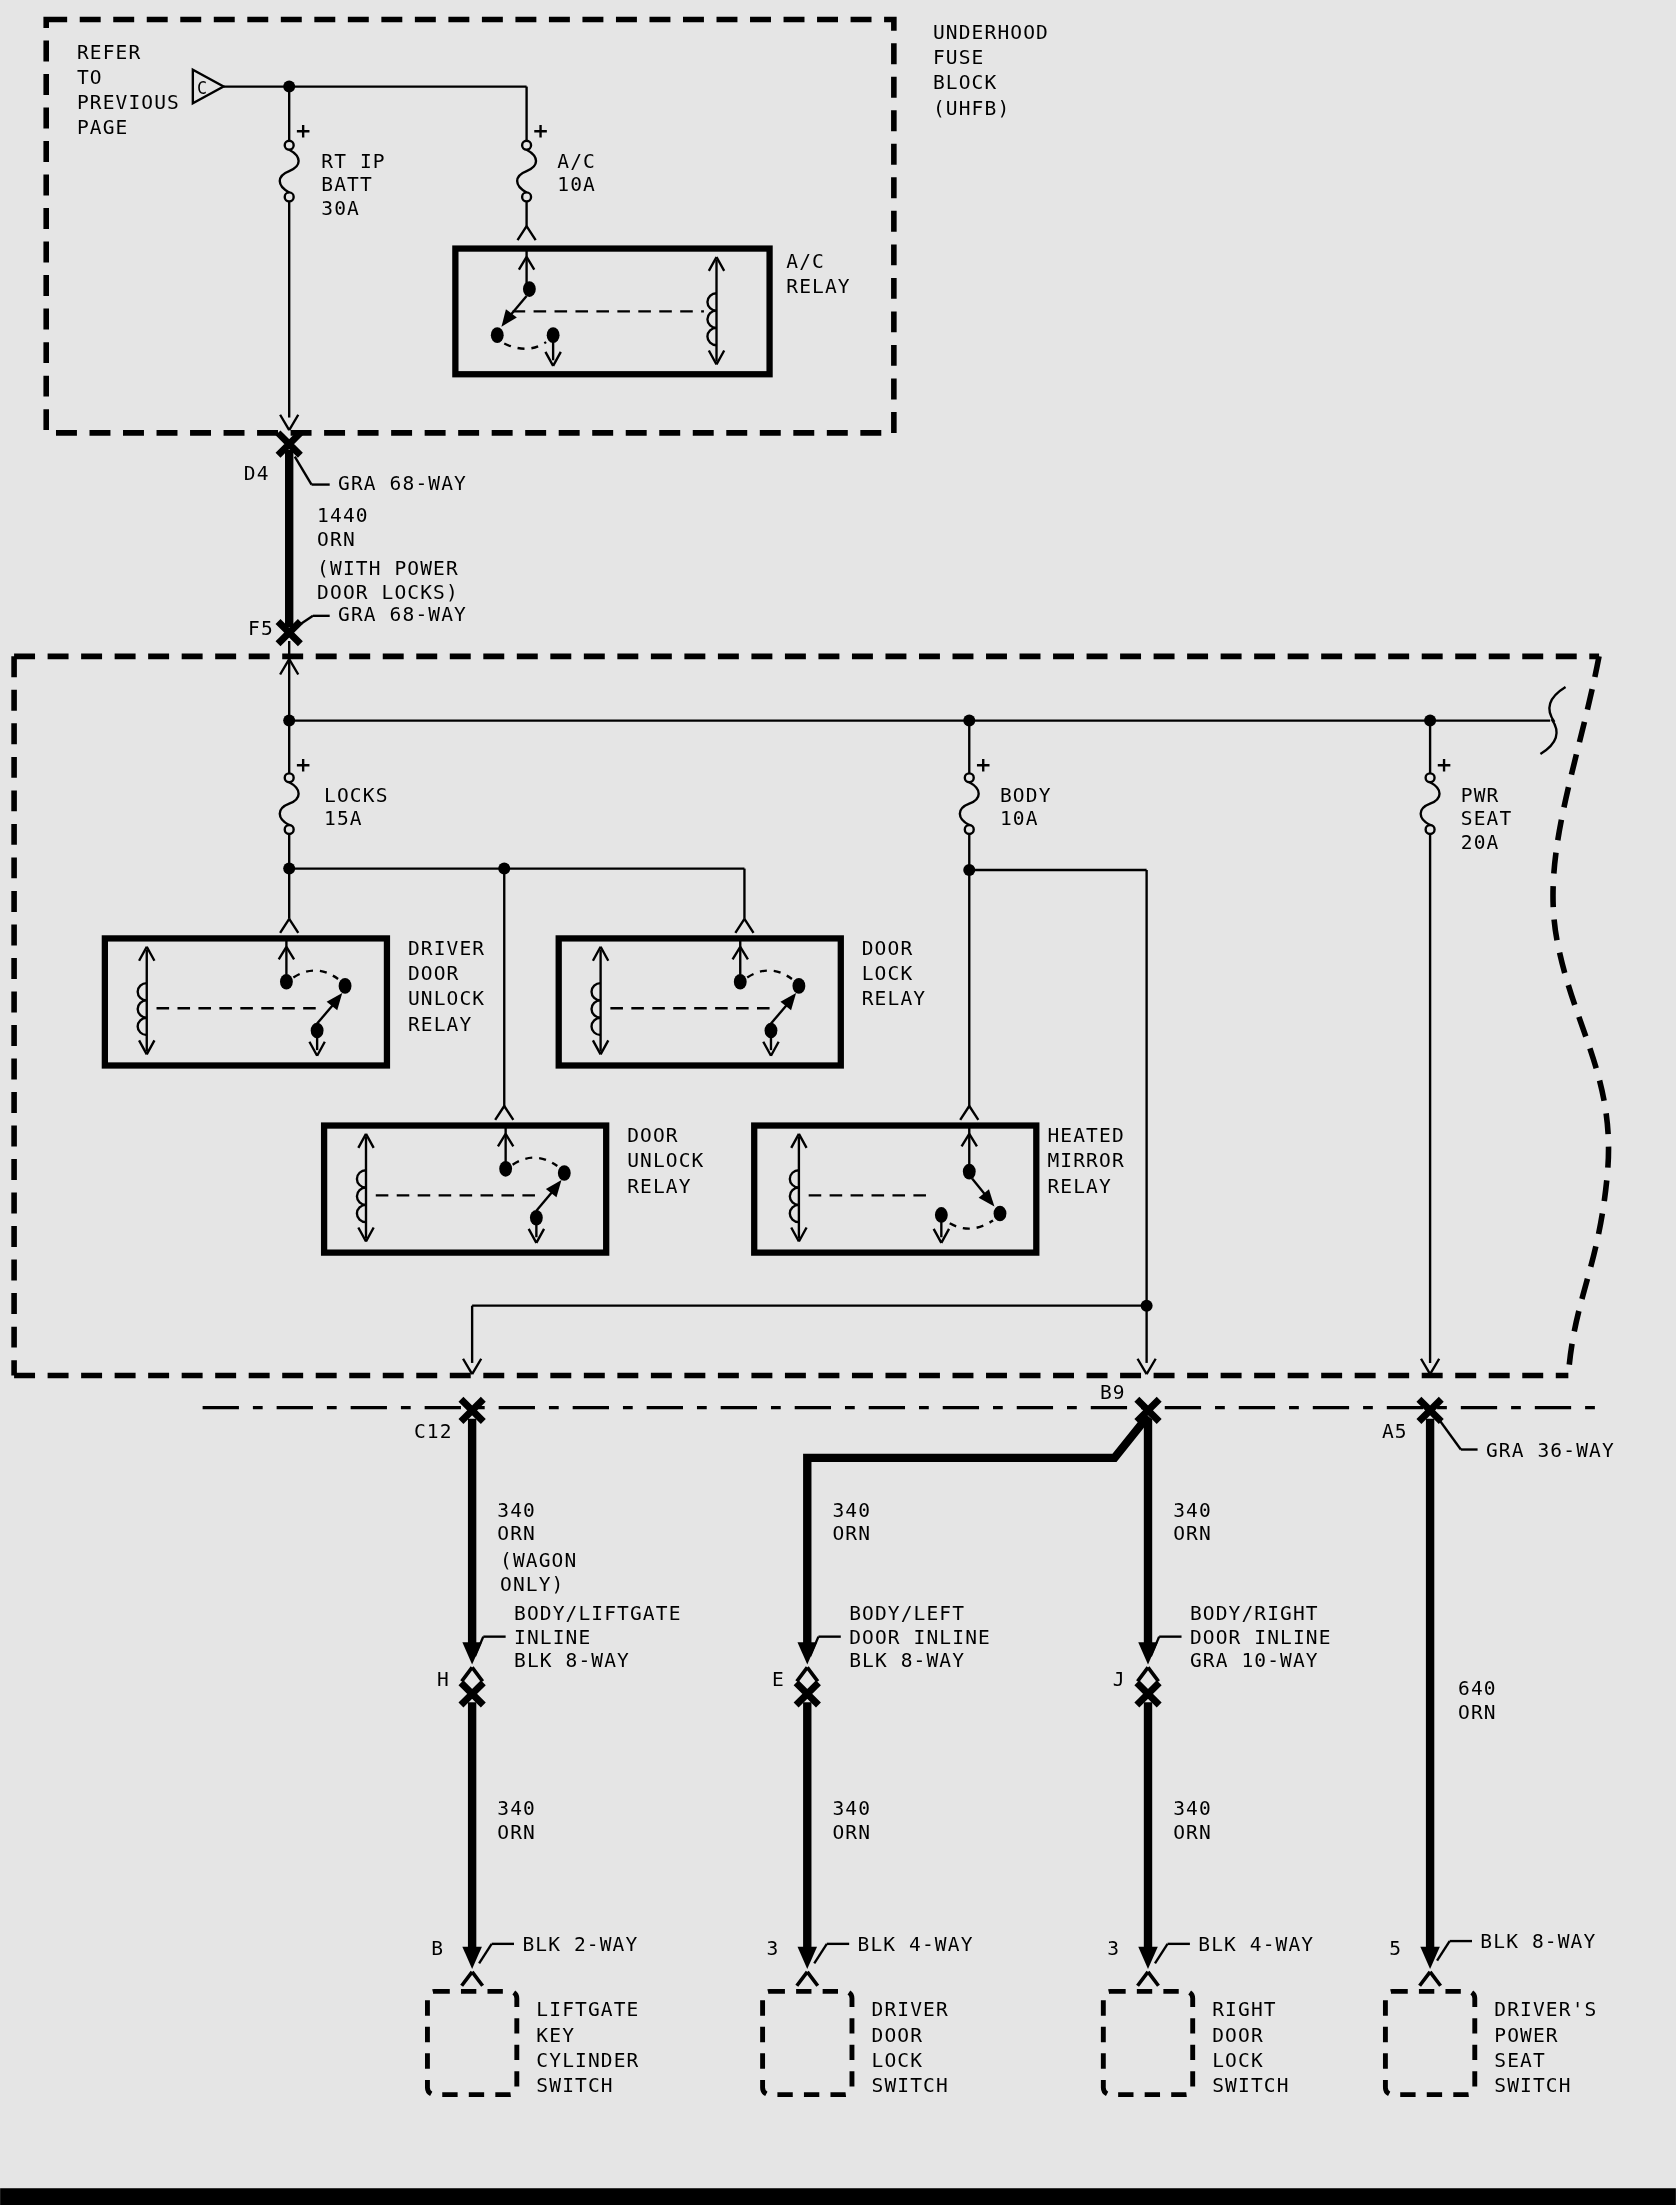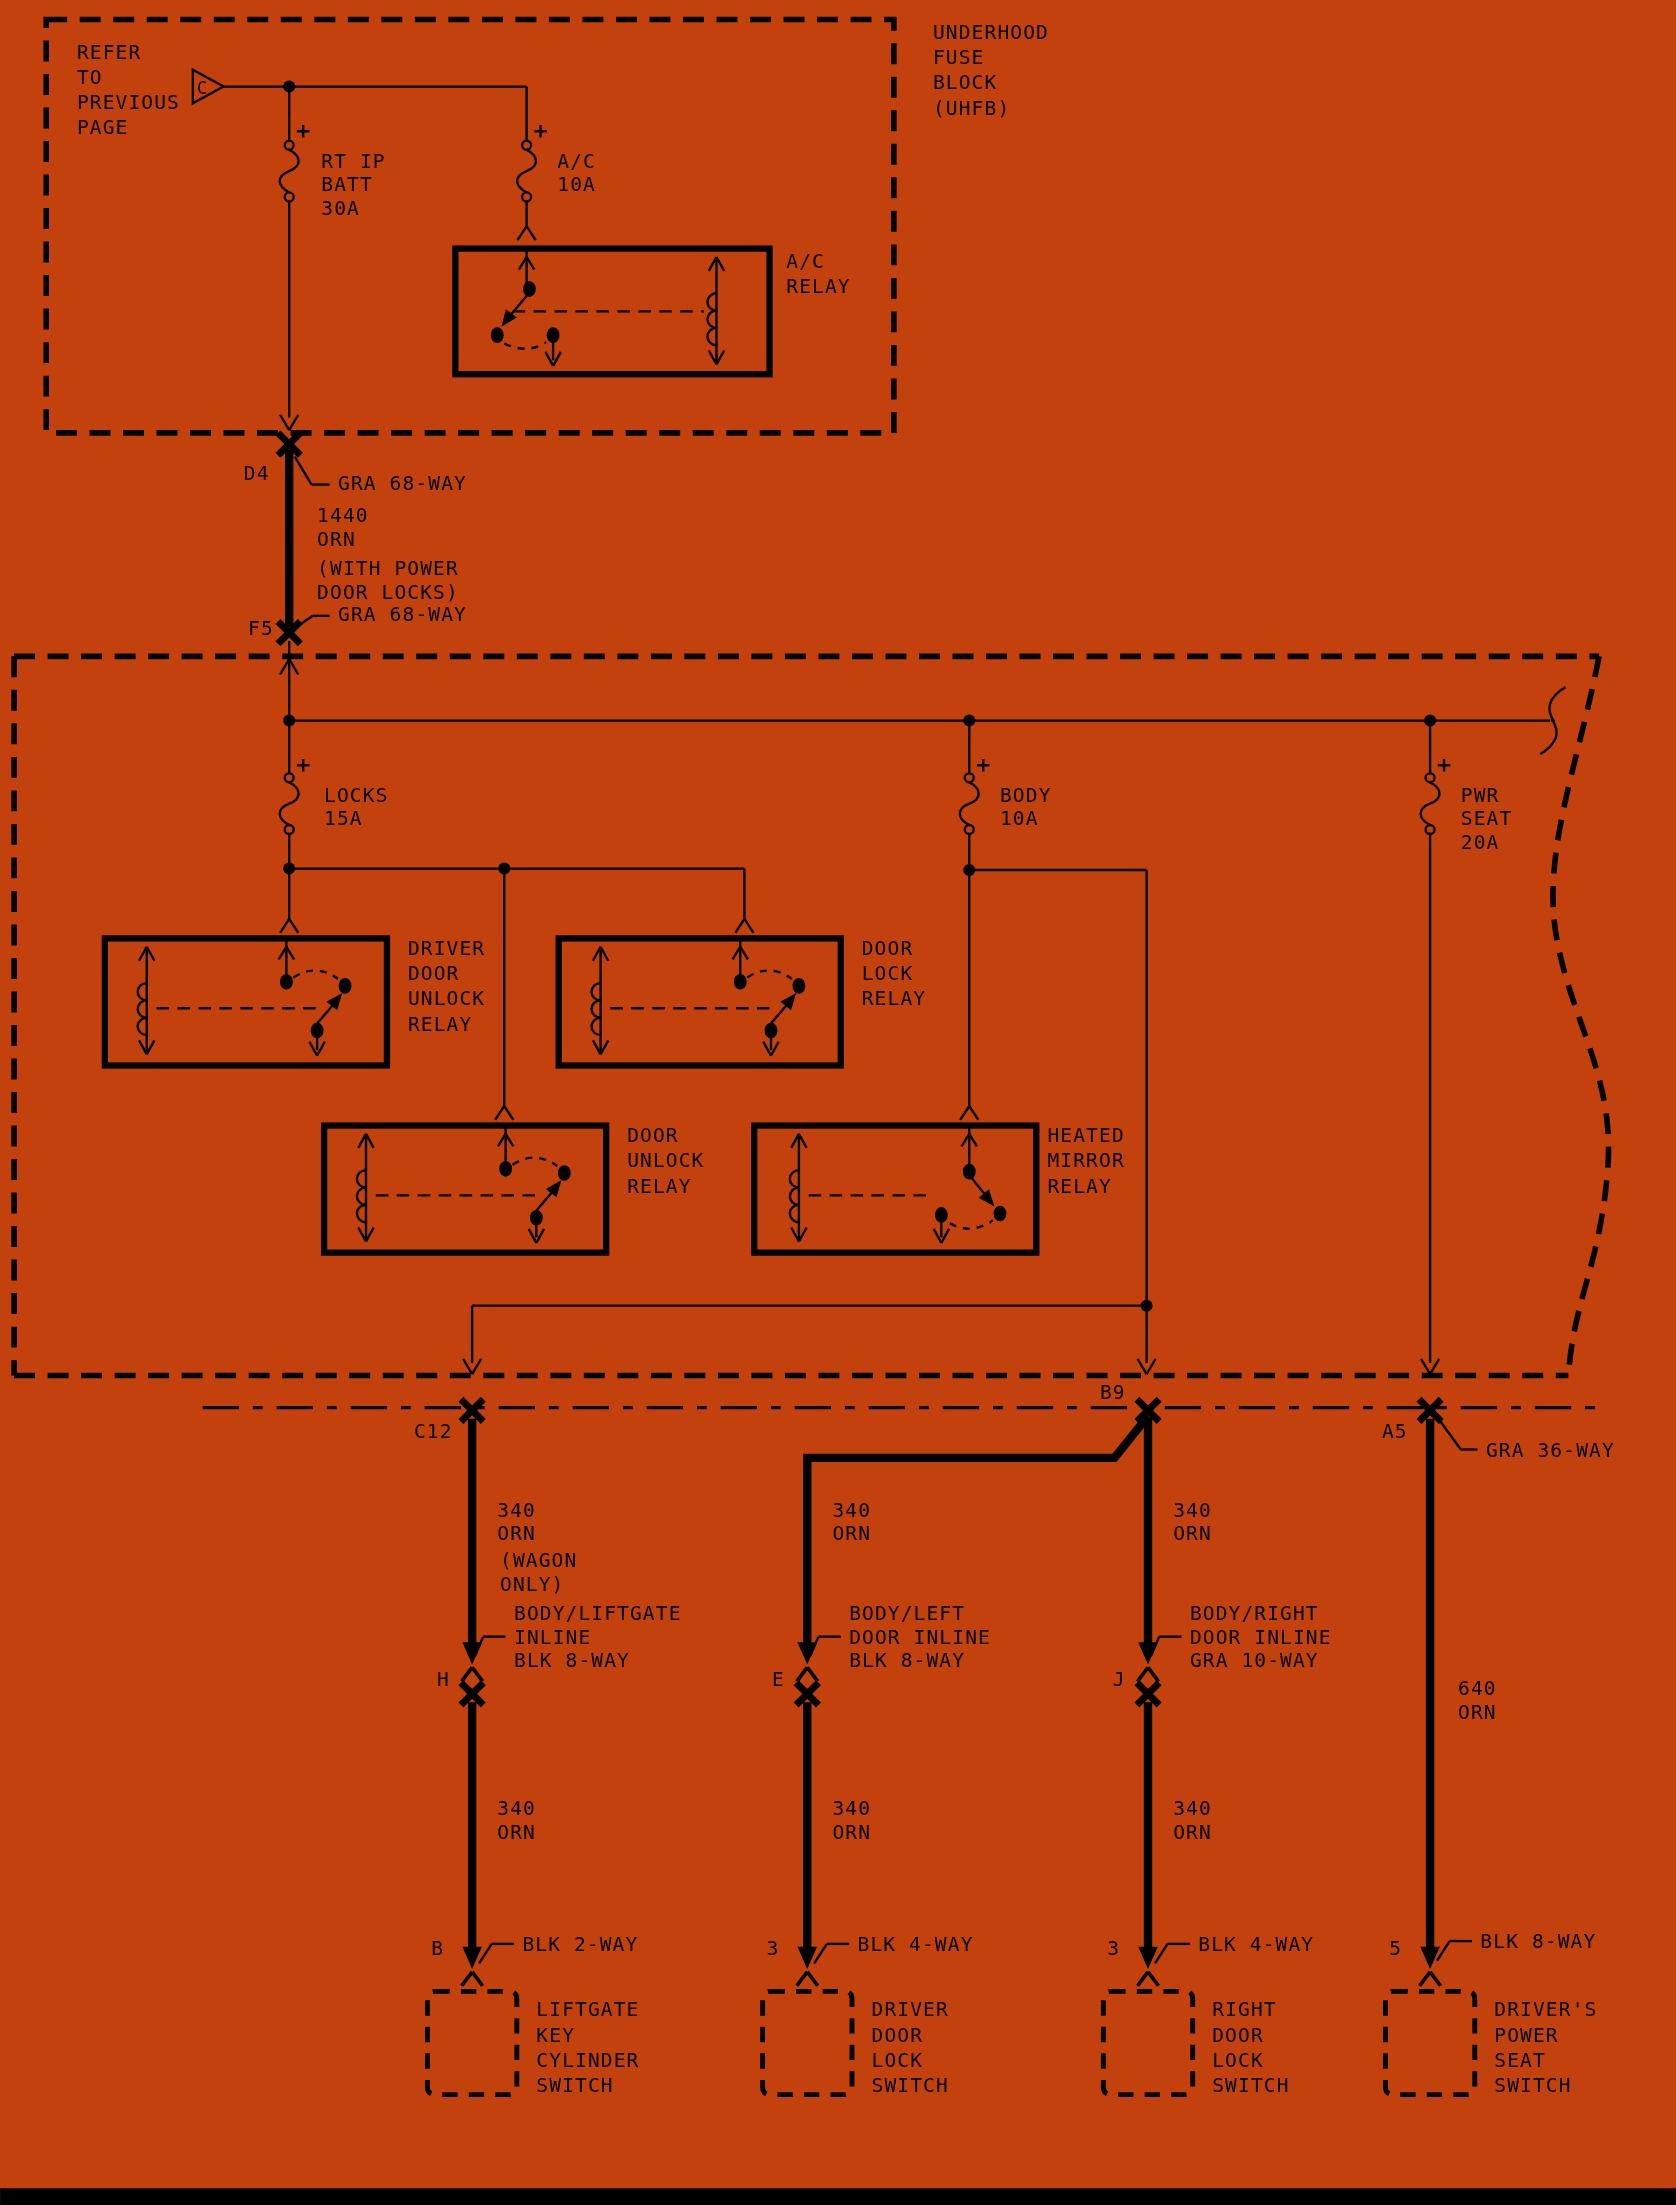--- a/index.html
+++ b/index.html
@@ -1,16 +1,16 @@
 <!DOCTYPE html>
 <html style="font-size:9.7px"><head>
 <meta charset="utf-8">
 <style>
   html,body{margin:0;padding:0;background:#ffffff;}
-  #stage{width:1676px;height:2205px;background:#c2410c;}
+  #stage{width:1676px;height:2205px;background:#e5e5e5;}
   svg{display:block;}
   text{font-family:"DejaVu Sans Mono",monospace;font-size:14px;letter-spacing:0.8px;fill:#000;white-space:pre;}
   .end{text-anchor:end;}
   .sm{font-size:12px;letter-spacing:0;}
   .w1{stroke:#000;stroke-width:1.7;fill:none;}
   .w4{stroke:#000;stroke-width:4.5;fill:none;}
   .w6{stroke:#000;stroke-width:6;fill:none;}
   .bx{stroke:#000;stroke-width:4;fill:none;stroke-dasharray:15 9;}
   .swb{stroke:#000;stroke-width:3.5;fill:none;stroke-dasharray:11 8;}
   .dsh{stroke:#000;stroke-width:1.7;fill:none;stroke-dasharray:9 6;}

